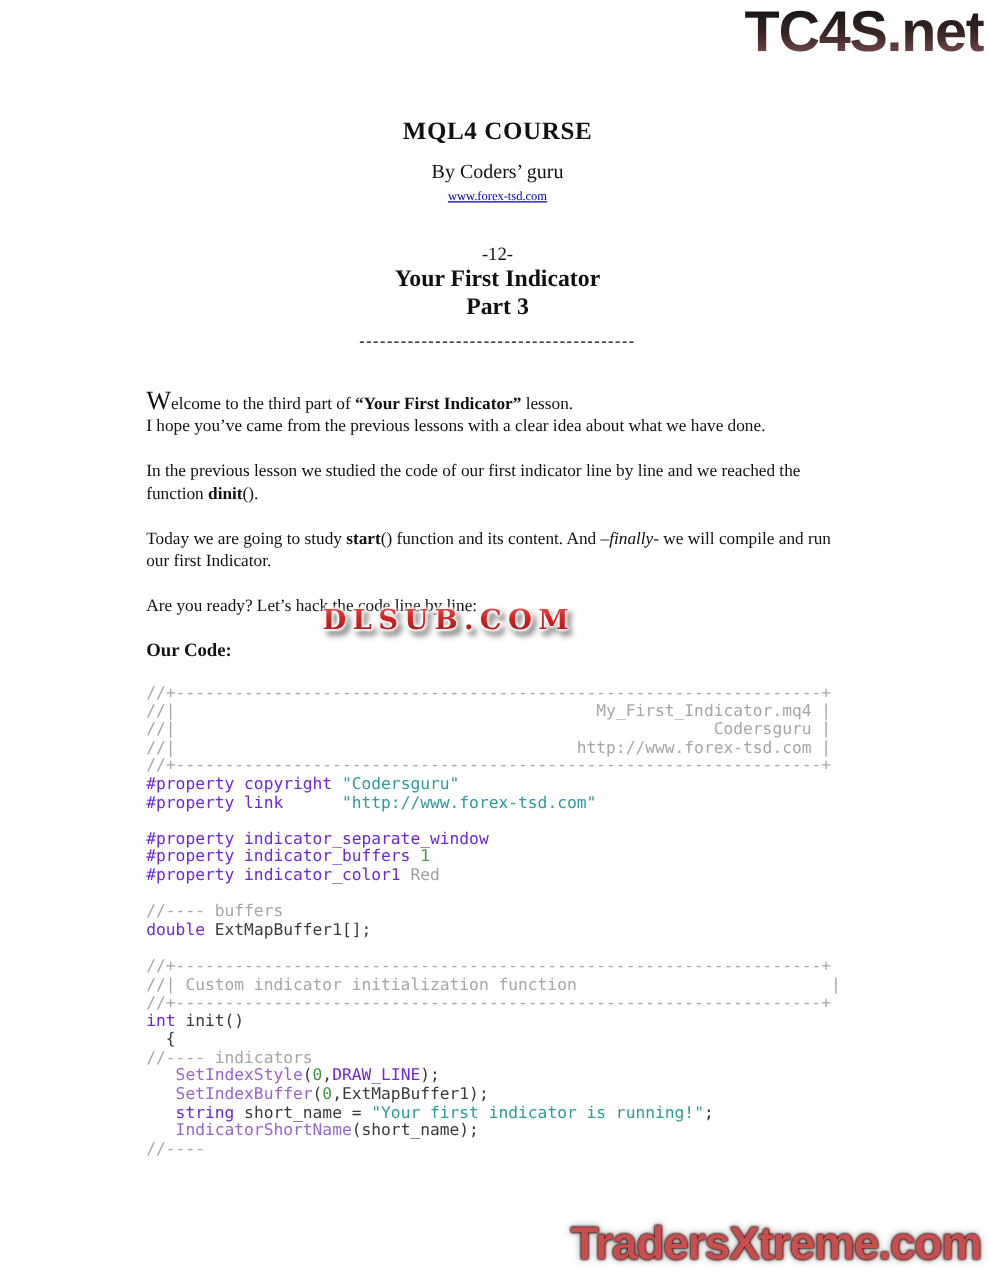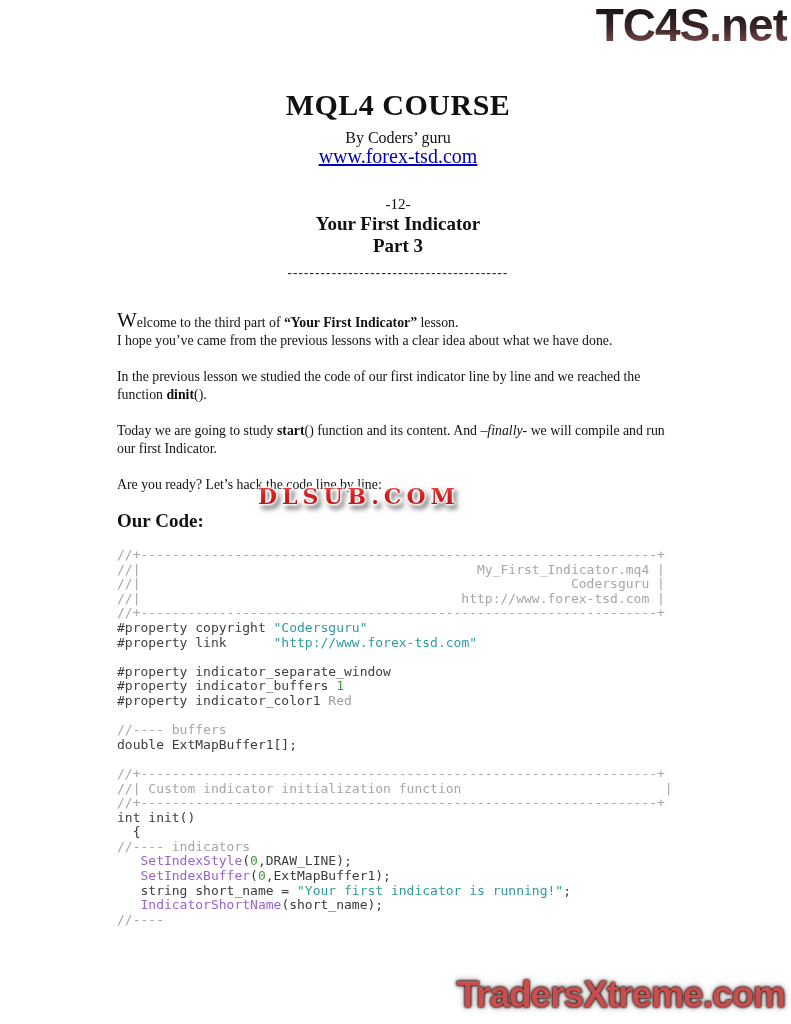--- a/index.html
+++ b/index.html
@@ -17,46 +17,46 @@
     position:absolute; top:-2px; right:4px;
     font-family:"Liberation Sans", sans-serif;
     font-weight:bold; font-size:46px; letter-spacing:-1px;
     background:linear-gradient(180deg,#141414 15%,#3c2626 55%,#8a5656 95%);
     -webkit-background-clip:text; background-clip:text; color:transparent;
   }
 
   .content { position:absolute; left:117px; top:88px; width:562px; color:#111; }
 
   .header { text-align:center; }
-  .course-title { font-size:30px; font-weight:bold; line-height:34px; letter-spacing:0.5px; }
+  .course-title { font-size:20px; font-weight:bold; line-height:34px; letter-spacing:0.5px; }
   .byline { font-size:16px; line-height:19px; margin-top:6px; }
-  .site-link { font-size:20px; line-height:19px; color:#0000bb; text-decoration:underline; cursor:pointer; }
+  .site-link { font-size:10px; line-height:19px; color:#0000bb; text-decoration:underline; cursor:pointer; }
   .lesson-number { font-size:15px; line-height:18px; margin-top:28px; }
   .lesson-title { font-size:19px; font-weight:bold; line-height:22px; }
   .lesson-part { font-size:19px; font-weight:bold; line-height:22px; }
   .divider { font-size:13px; font-weight:bold; line-height:16px; margin-top:8px; letter-spacing:1.2px; color:#222; }
 
   .paras { margin-top:30px; font-size:13.8px; line-height:18px; }
   .para { margin:0 0 18px 0; }
   .para.tight { margin-bottom:0; }
   .dropcap { font-size:21px; }
   .bold { font-weight:bold; }
   .italic { font-style:italic; }
 
-  .code-heading { font-size:19px; font-weight:bold; line-height:18px; margin-top:4px; }
+  .code-heading { font-size:15px; font-weight:bold; line-height:18px; margin-top:4px; }
 
   .code-block {
     margin-top:18px;
     font-family:"DejaVu Sans Mono", monospace;
     font-size:13px; line-height:14.6px;
     white-space:pre;
   }
   .code-line { white-space:pre; }
   .cmt { color:#a6a6a6; }
-  .kw  { color:#404040; }
+  .kw  { color:#6d28d9; }
   .str { color:#2e9b9b; }
   .num { color:#3c9b3c; }
   .fn  { color:#9a63ce; }
   .con { color:#9f9f9f;text-align:right; }
   .pl  { color:#3a3a3a; }
 
   
   .dlsub {
     position:absolute; left:258px; top:483px;
     font-family:"DejaVu Serif", serif;

